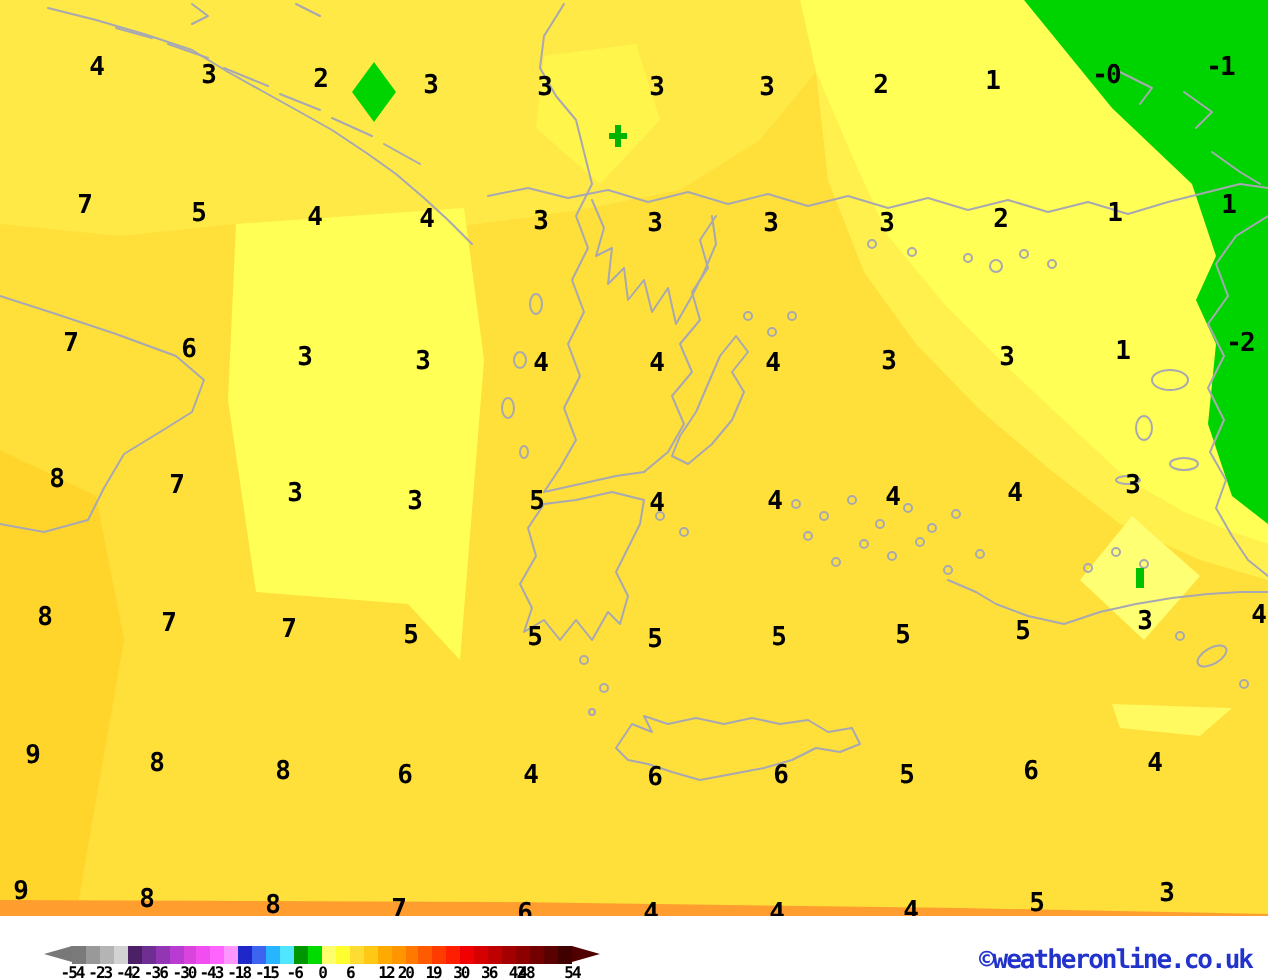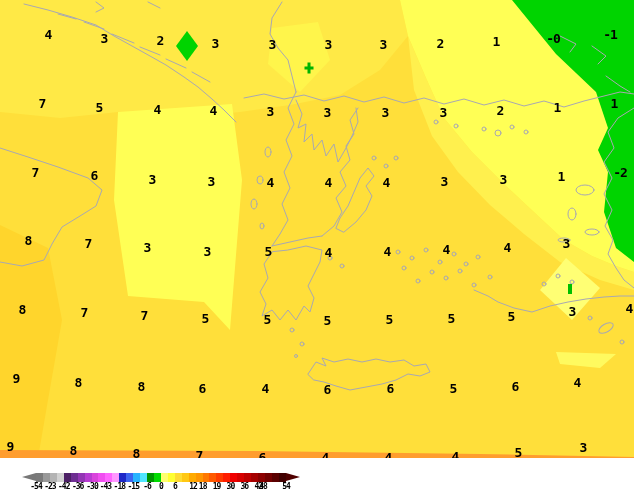--- a/index.html
+++ b/index.html
@@ -221,20 +221,21 @@
         <span class="temp-label" style="left: 583px; top: 447px;">3</span>
       </div>
     <div id="markers-layer">
         <div class="marker marker-diamond" style="left: 187px; top: 46px;"></div>
         <div class="marker marker-cross" style="left: 309px; top: 68px;"></div>
         <div class="marker marker-dash" style="left: 570px; top: 289px;"></div>
       </div>
   </div>
 
   <div id="footer">
+    <div id="footer-copyright" style="color: rgb(34, 51, 204);">©weatheronline.co.uk</div>
     <div id="colorbar">
       <div class="cb-arrow-left"></div>
       <div id="cb-segments" style="display:flex;">
           <div class="cb-seg" style="background: rgb(122, 122, 122);"></div>
           <div class="cb-seg" style="background: rgb(153, 153, 153);"></div>
           <div class="cb-seg" style="background: rgb(180, 180, 180);"></div>
           <div class="cb-seg" style="background: rgb(210, 210, 210);"></div>
           <div class="cb-seg" style="background: rgb(76, 32, 102);"></div>
           <div class="cb-seg" style="background: rgb(110, 46, 146);"></div>
           <div class="cb-seg" style="background: rgb(147, 54, 180);"></div>
@@ -276,21 +277,21 @@
         <span class="cb-tick" style="left: 63.7778px;">-42</span>
         <span class="cb-tick" style="left: 77.6667px;">-36</span>
         <span class="cb-tick" style="left: 92px;">-30</span>
         <span class="cb-tick" style="left: 105.444px;">-43</span>
         <span class="cb-tick" style="left: 119.333px;">-18</span>
         <span class="cb-tick" style="left: 133.222px;">-15</span>
         <span class="cb-tick" style="left: 147.111px;">-6</span>
         <span class="cb-tick" style="left: 161px;">0</span>
         <span class="cb-tick" style="left: 174.889px;">6</span>
         <span class="cb-tick" style="left: 193px;">12</span>
-        <span class="cb-tick" style="left: 202.667px;">18</span>
+        <span class="cb-tick" style="left: 202.667px;">20</span>
         <span class="cb-tick" style="left: 216.556px;">19</span>
         <span class="cb-tick" style="left: 230.444px;">30</span>
         <span class="cb-tick" style="left: 244.333px;">36</span>
         <span class="cb-tick" style="left: 258.222px;">42</span>
         <span class="cb-tick" style="left: 263px;">48</span>
         <span class="cb-tick" style="left: 286px;">54</span>
       </div>
   </div>
 
 </div>

